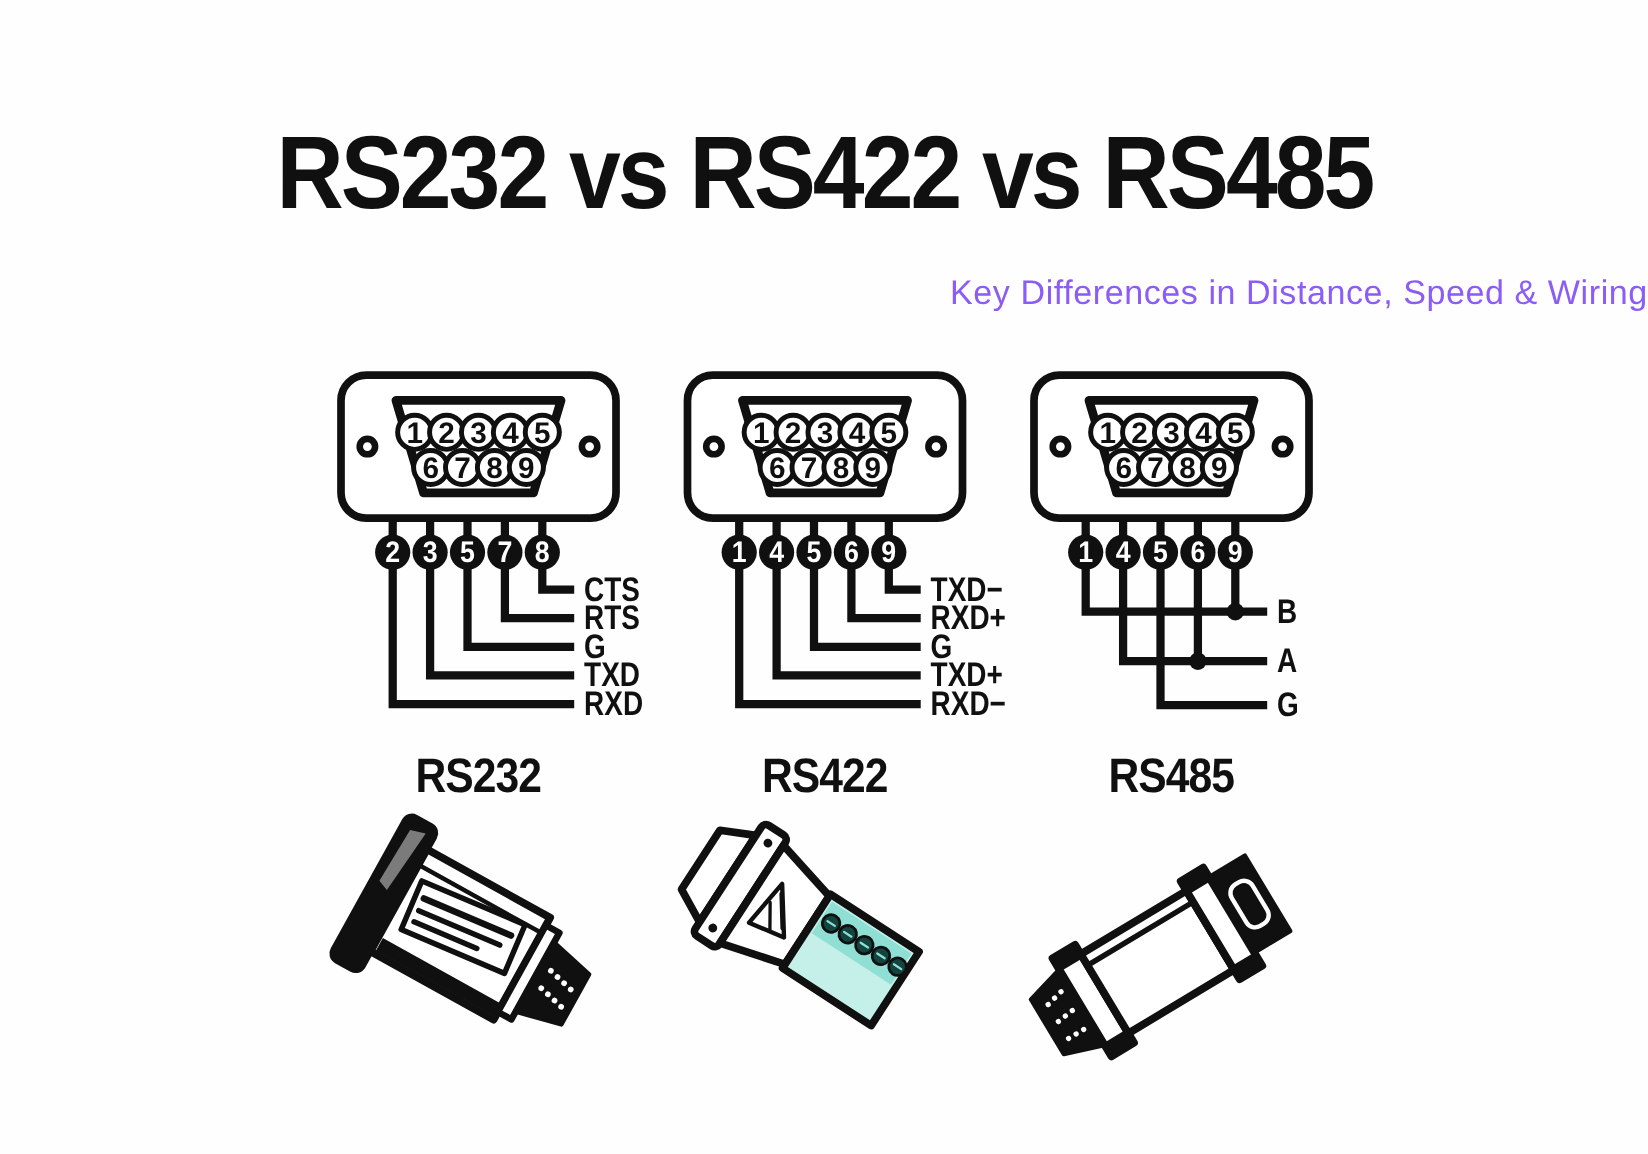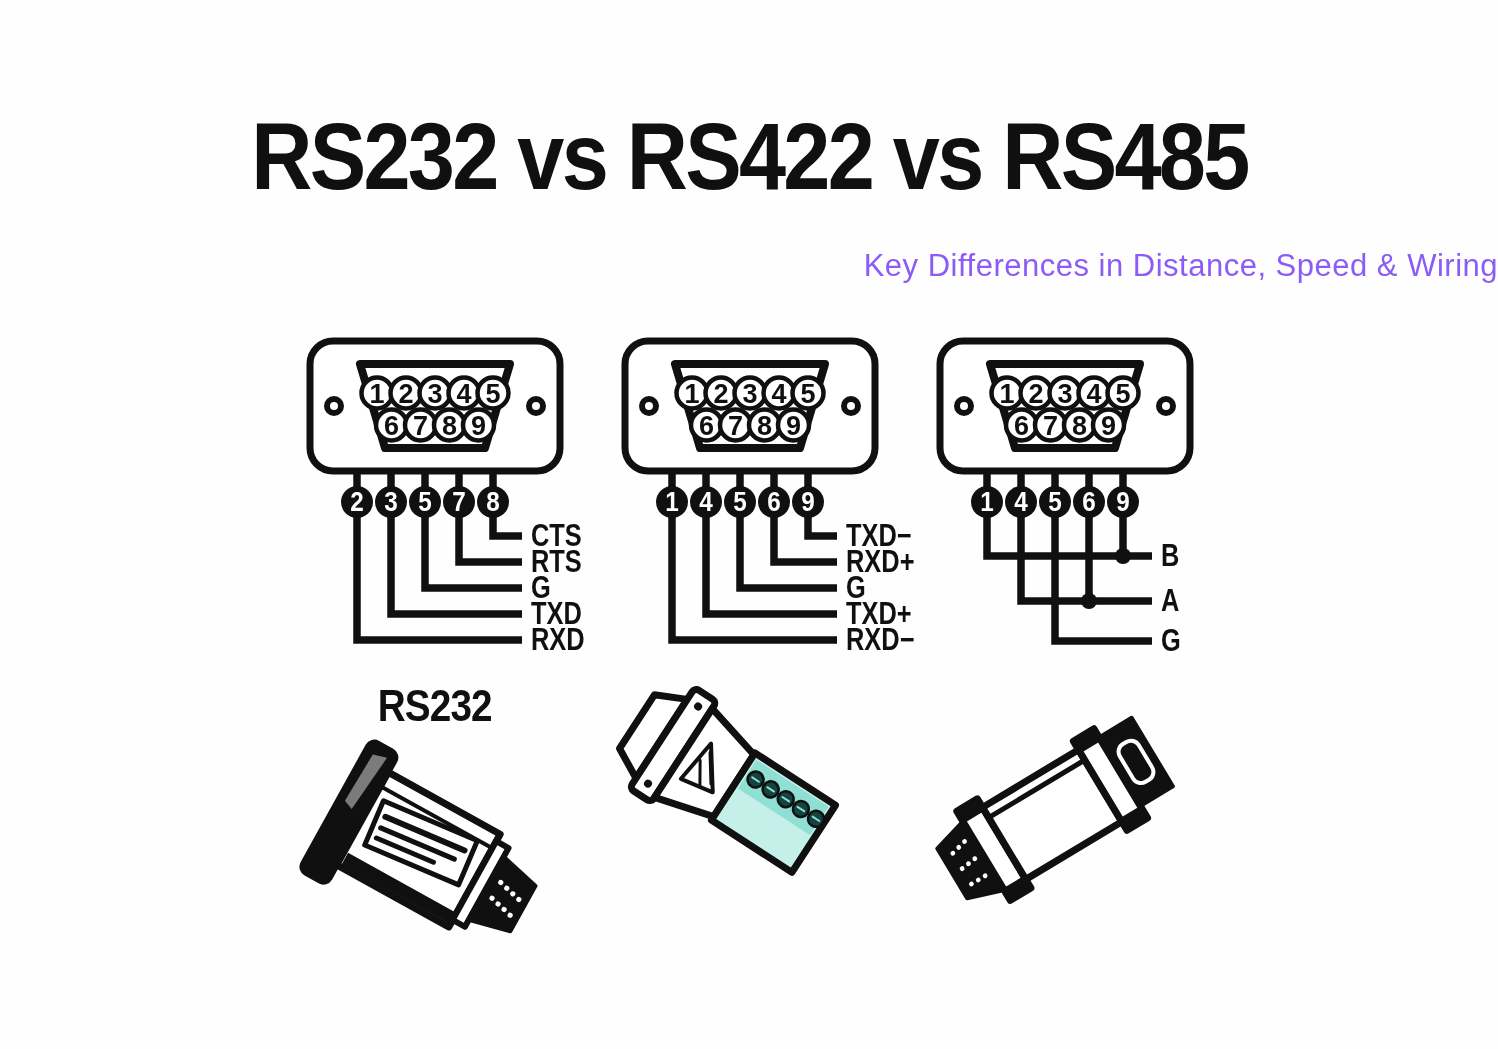--- a/index.html
+++ b/index.html
@@ -177,20 +177,21 @@
           <text transform="translate(97,35) scale(0.9,1)" text-anchor="middle" font-size="27" font-weight="bold" fill="#fff">1</text>
           <circle cx="131" cy="26" r="16" fill="#101010"></circle>
           <text transform="translate(131,35) scale(0.9,1)" text-anchor="middle" font-size="27" font-weight="bold" fill="#fff">4</text>
           <circle cx="165" cy="26" r="16" fill="#101010"></circle>
           <text transform="translate(165,35) scale(0.9,1)" text-anchor="middle" font-size="27" font-weight="bold" fill="#fff">5</text>
           <circle cx="199" cy="26" r="16" fill="#101010"></circle>
           <text transform="translate(199,35) scale(0.9,1)" text-anchor="middle" font-size="27" font-weight="bold" fill="#fff">6</text>
           <circle cx="233" cy="26" r="16" fill="#101010"></circle>
           <text transform="translate(233,35) scale(0.9,1)" text-anchor="middle" font-size="27" font-weight="bold" fill="#fff">9</text>
         </svg>
+      <div class="pname"><span class="cond">RS422</span></div>
       <svg class="adapter" viewBox="0 0 300 250">
         <g transform="rotate(33 150 125)" stroke-linejoin="round" stroke-linecap="round">
           <polygon points="12,88 42,74 42,168 12,152" fill="#ffffff" stroke="var(--ink)" stroke-width="7"></polygon>
           <rect x="42" y="60" width="26" height="120" rx="5" fill="#ffffff" stroke="var(--ink)" stroke-width="7"></rect>
           <circle cx="55" cy="74" r="4" fill="var(--ink)"></circle>
           <circle cx="55" cy="166" r="4" fill="var(--ink)"></circle>
           <polygon points="68,68 128,84 128,158 68,174" fill="#ffffff" stroke="var(--ink)" stroke-width="7"></polygon>
           <path d="M86,98 L114,138 L80,144 Z" fill="none" stroke="var(--ink)" stroke-width="4"></path>
           <path d="M90,106 L108,132 M86,118 L100,140" stroke="var(--ink)" stroke-width="3" fill="none"></path>
           <rect x="128" y="82" width="96" height="80" fill="var(--teal-light)" stroke="var(--ink)" stroke-width="7"></rect>
@@ -258,20 +259,21 @@
           <text transform="translate(97,35) scale(0.9,1)" text-anchor="middle" font-size="27" font-weight="bold" fill="#fff">1</text>
           <circle cx="131" cy="26" r="16" fill="#101010"></circle>
           <text transform="translate(131,35) scale(0.9,1)" text-anchor="middle" font-size="27" font-weight="bold" fill="#fff">4</text>
           <circle cx="165" cy="26" r="16" fill="#101010"></circle>
           <text transform="translate(165,35) scale(0.9,1)" text-anchor="middle" font-size="27" font-weight="bold" fill="#fff">5</text>
           <circle cx="199" cy="26" r="16" fill="#101010"></circle>
           <text transform="translate(199,35) scale(0.9,1)" text-anchor="middle" font-size="27" font-weight="bold" fill="#fff">6</text>
           <circle cx="233" cy="26" r="16" fill="#101010"></circle>
           <text transform="translate(233,35) scale(0.9,1)" text-anchor="middle" font-size="27" font-weight="bold" fill="#fff">9</text>
         </svg>
+      <div class="pname"><span class="cond">RS485</span></div>
       <svg class="adapter" viewBox="0 0 300 250">
         <g transform="rotate(-31 150 125)" stroke-linejoin="round" stroke-linecap="round">
           <polygon points="16,100 52,90 52,170 16,158" fill="var(--ink)" stroke="var(--ink)" stroke-width="4"></polygon>
           <g fill="#ffffff">
             <circle cx="27" cy="112" r="2.4"></circle>
               <circle cx="35" cy="110" r="2.4"></circle>
               <circle cx="43" cy="108" r="2.4"></circle>
             <circle cx="27" cy="130" r="2.4"></circle>
               <circle cx="35" cy="129" r="2.4"></circle>
               <circle cx="43" cy="128" r="2.4"></circle>

